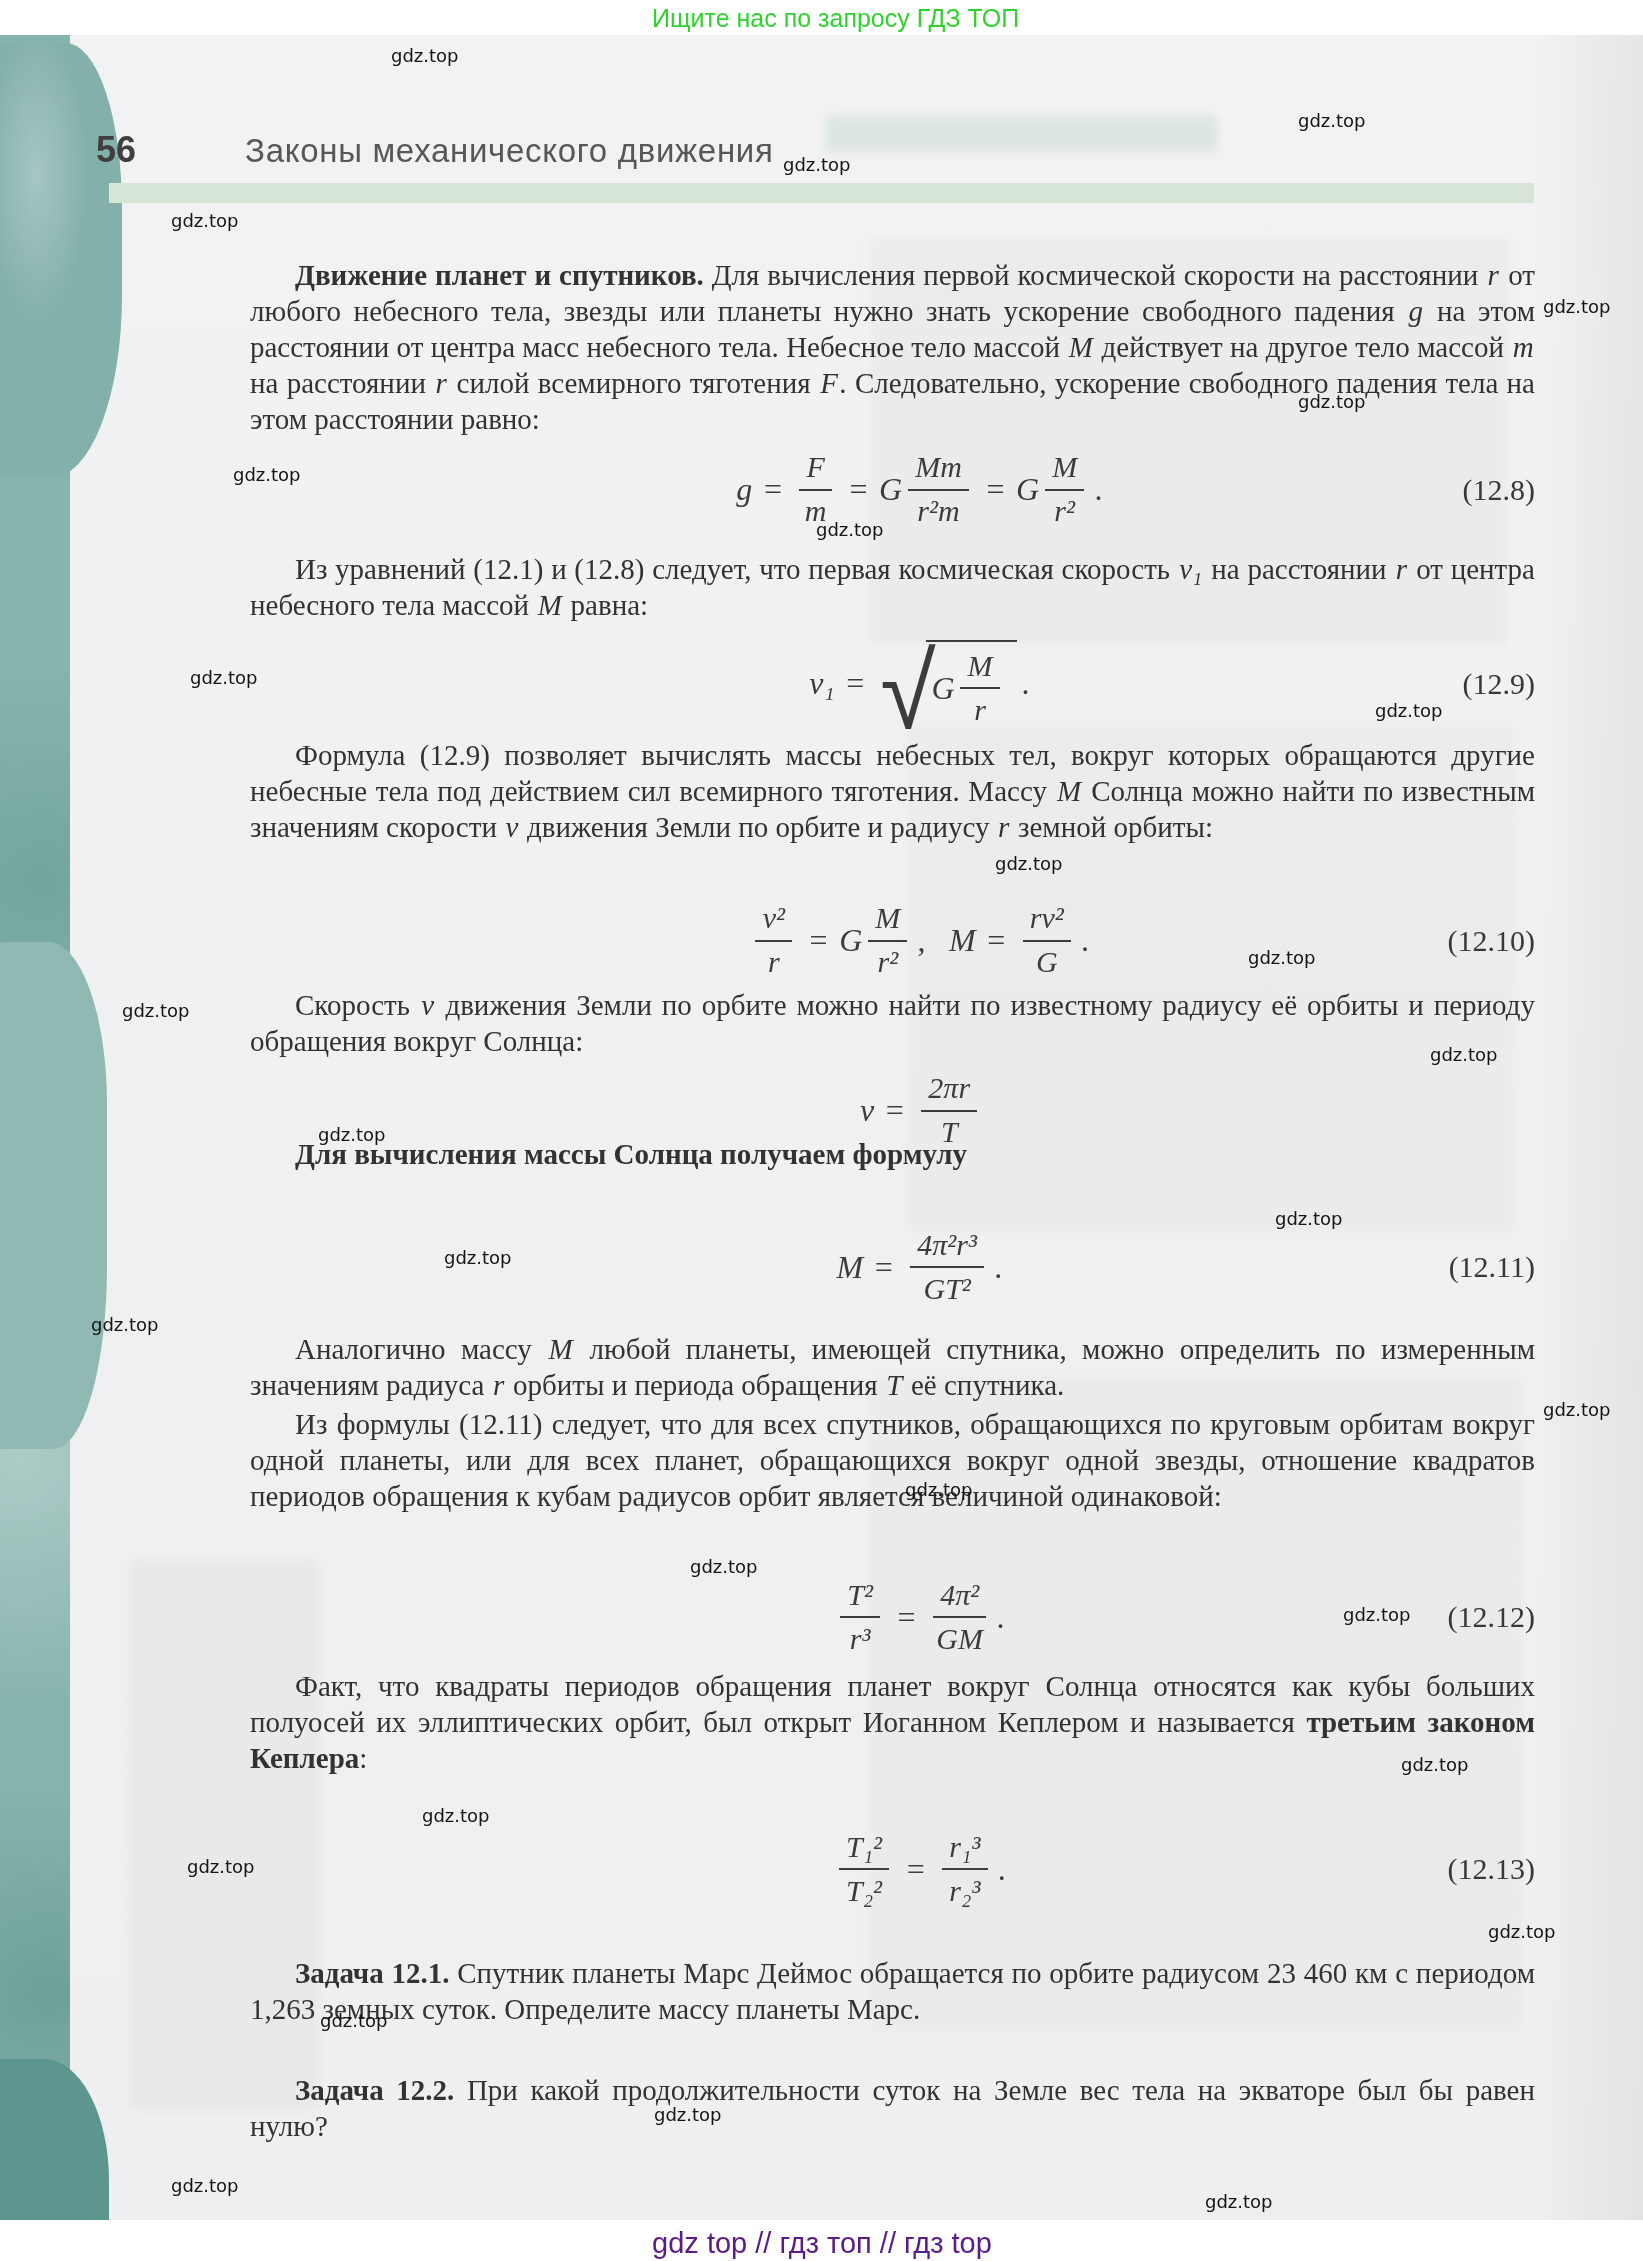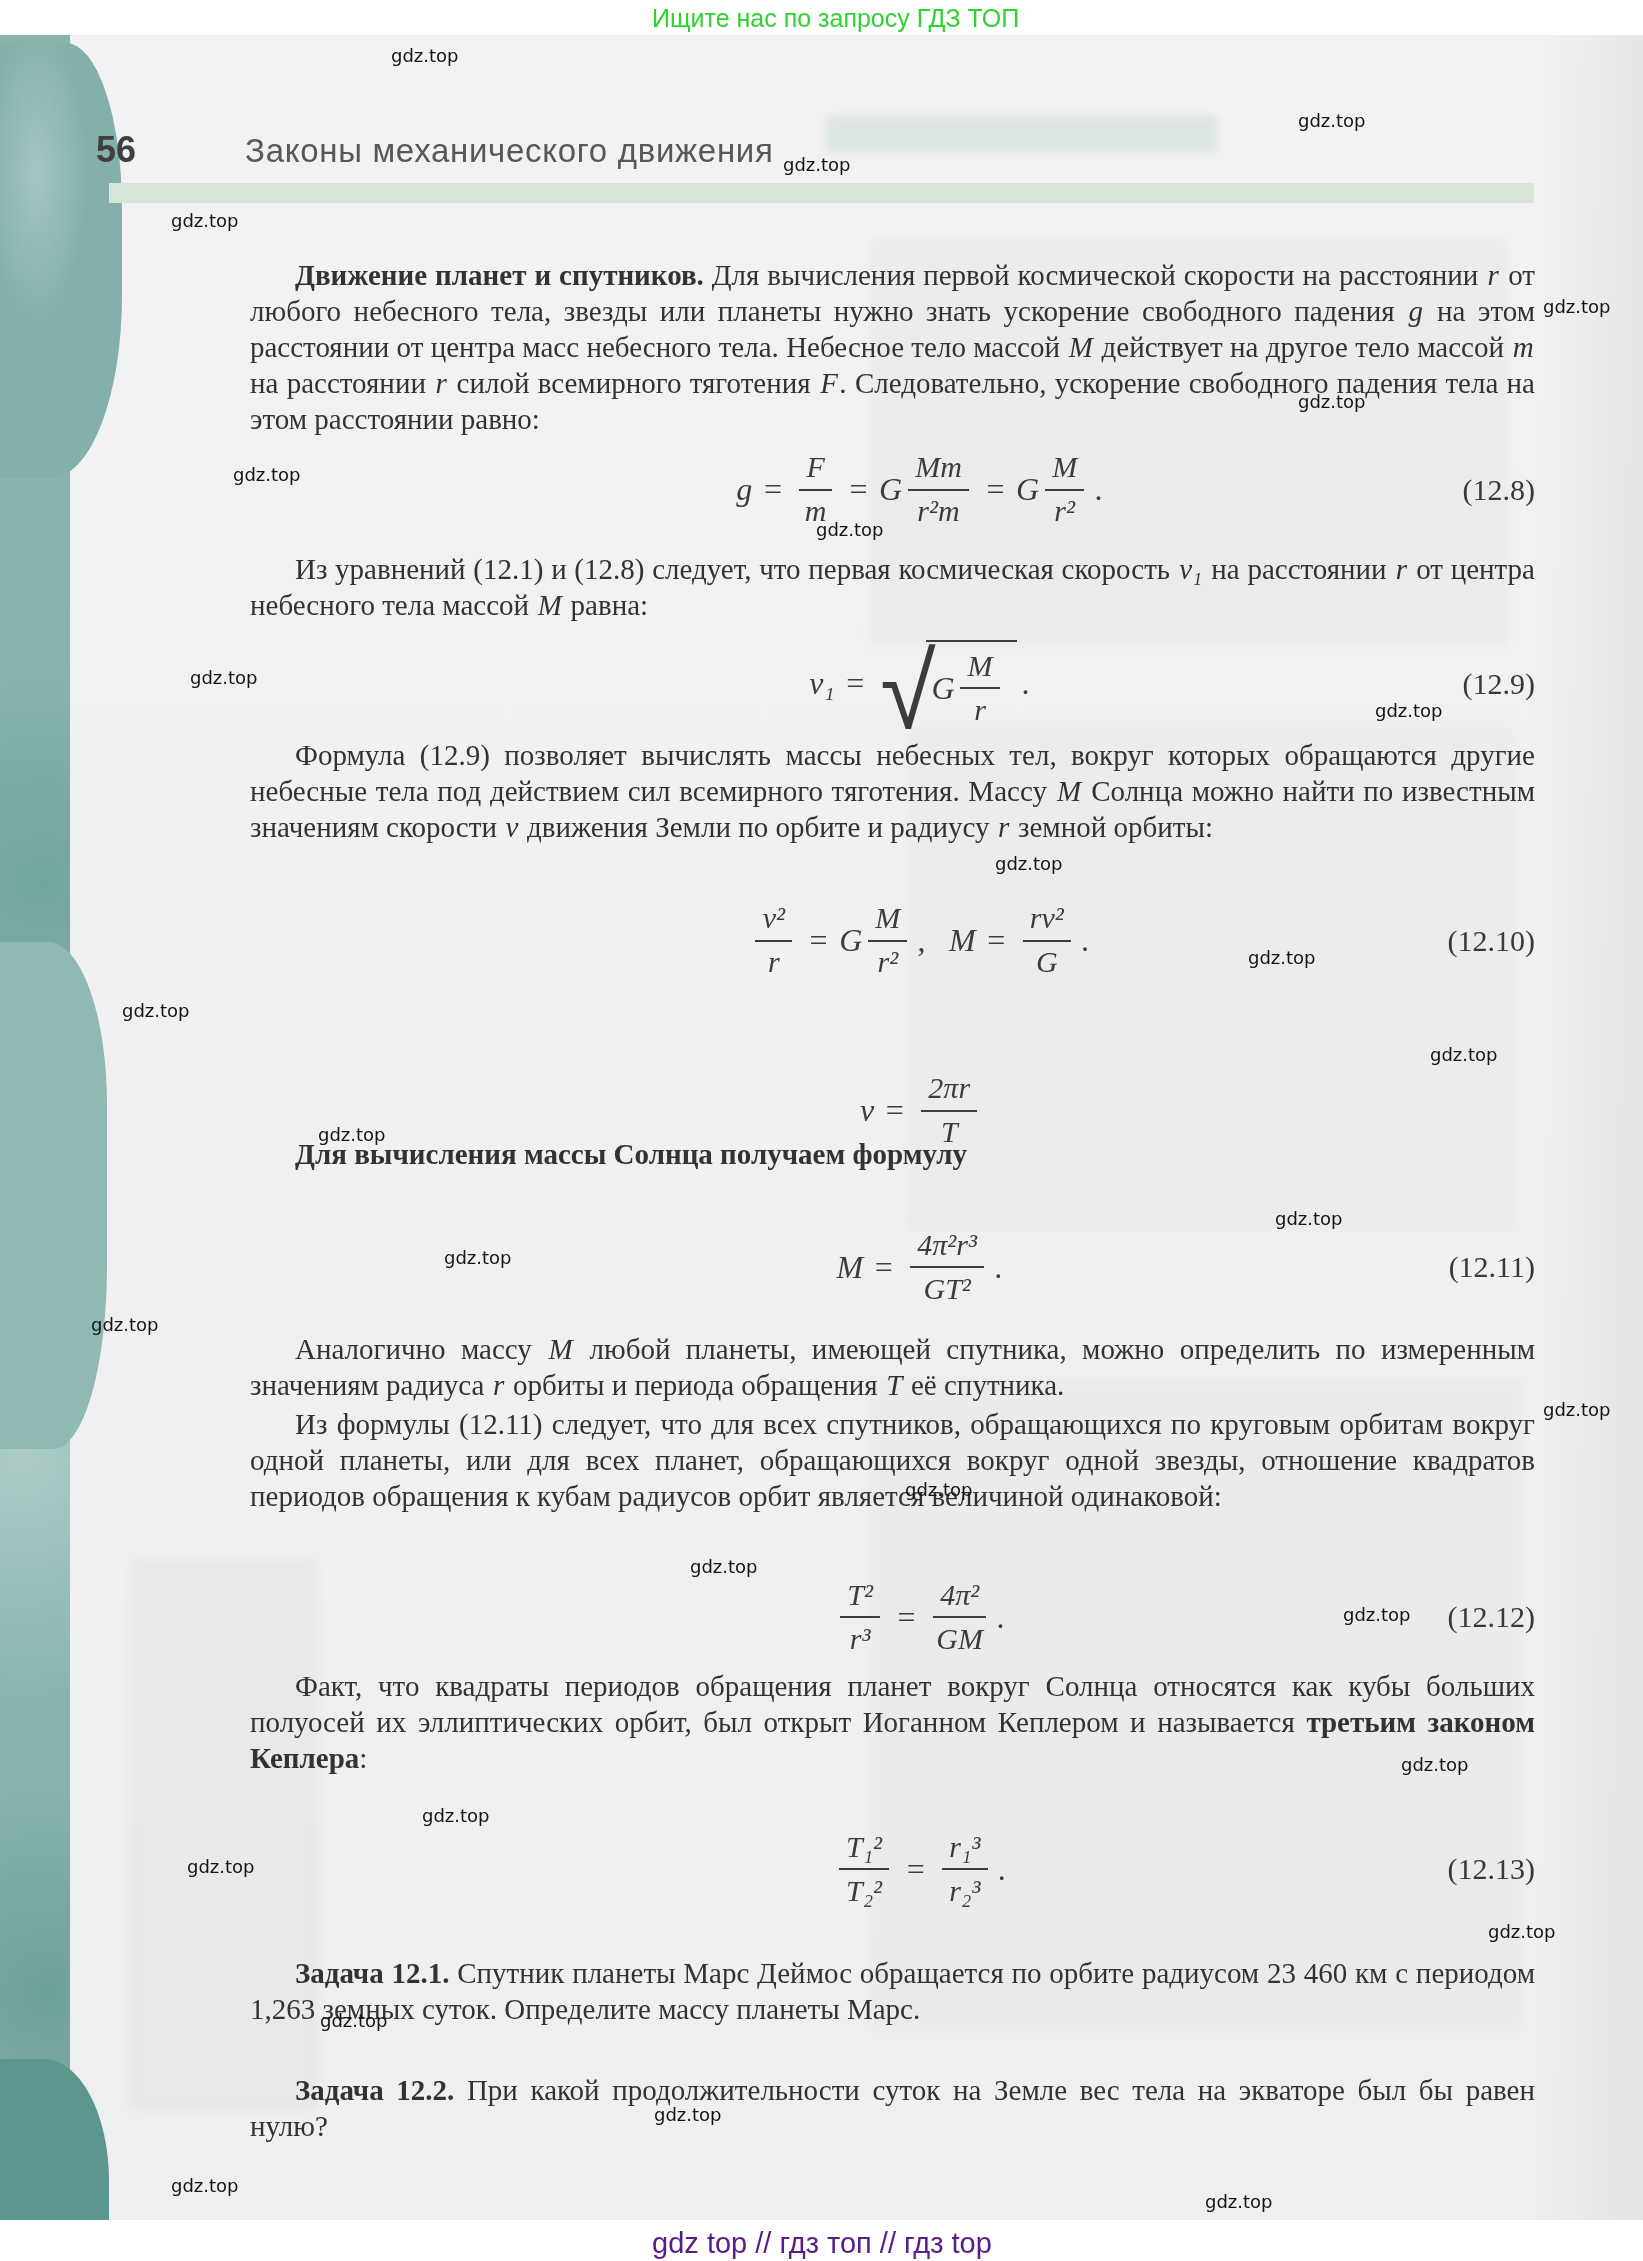--- a/index.html
+++ b/index.html
@@ -199,20 +199,23 @@
       <span class="op">=</span>
       <span class="frac">
           <span class="num it">rv²</span>
           <span class="den it">G</span>
         </span>
       <span class="sep">.</span>
     </span>
     <span class="eq-label">(12.10)</span>
   </div>
 
+  <div class="para" style="top:987px;">
+      <p><span>Скорость </span><span class="i">v</span><span> движения Земли по орбите можно найти по известному радиусу её орбиты и периоду обращения вокруг Солнца:</span></p>
+    </div>
 
   <div class="formula-row" style="top:1067px;height:87px;">
     <span class="fx">
       <span class="it">v</span>
       <span class="op">=</span>
       <span class="frac">
           <span class="num it">2πr</span>
           <span class="den it">T</span>
         </span>
     </span>

